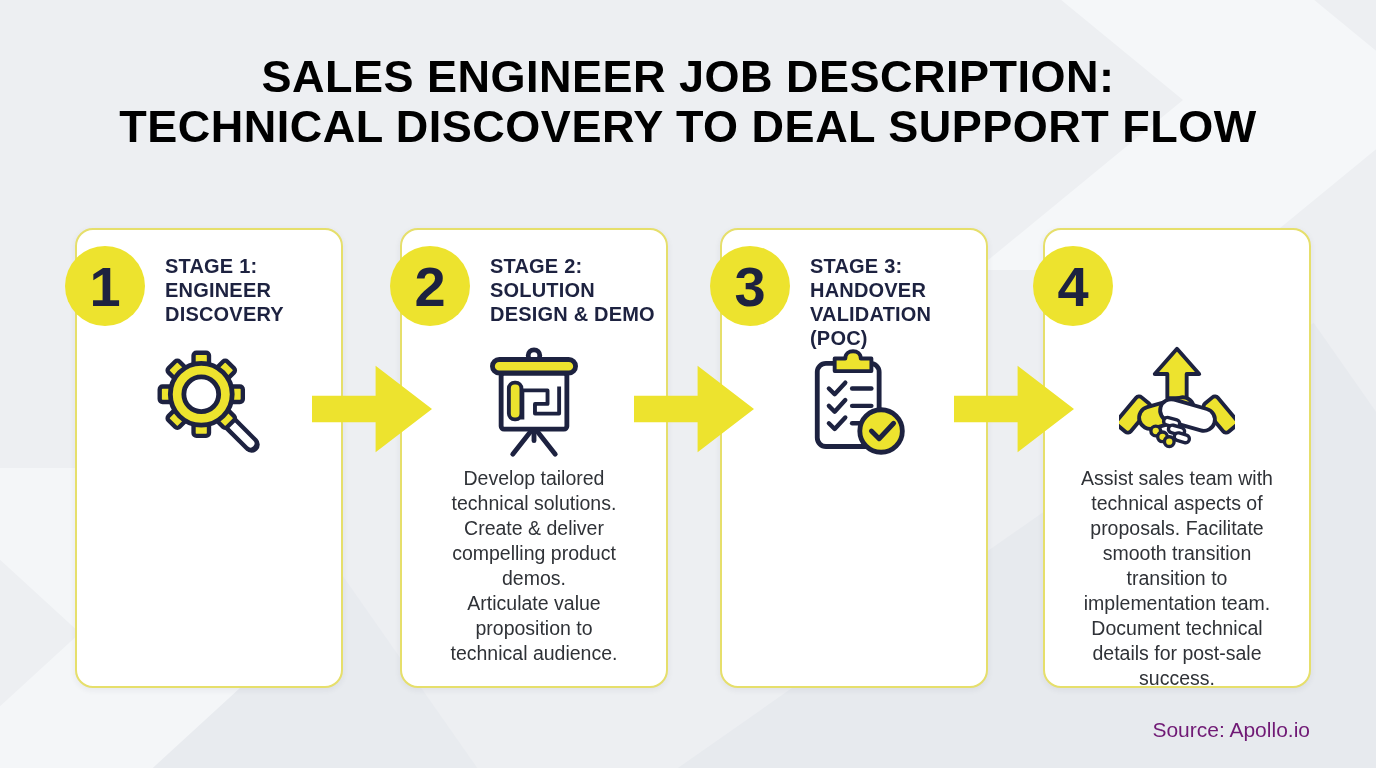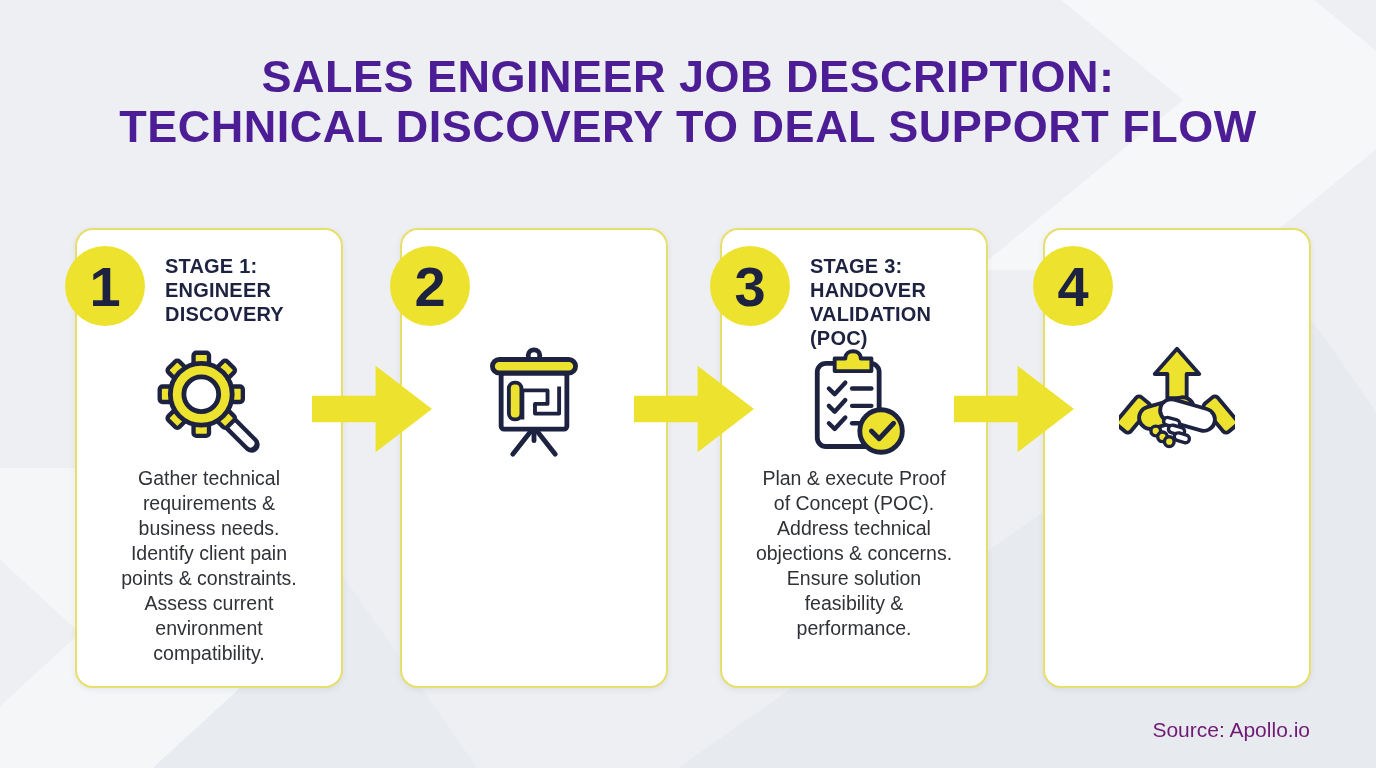--- a/index.html
+++ b/index.html
@@ -19,21 +19,21 @@
              transform:rotate(-35deg); }
   .bg-corner { left:-120px; bottom:-200px; width:560px; height:330px; background:#e8ebef;
                transform:rotate(-35deg); }
 
   .layer { position:absolute; inset:0; z-index:1; }
 
   .title {
     position:absolute; top:52px; left:0; width:1376px;
     text-align:center; white-space:pre-line;
     font-size:45px; line-height:50px; font-weight:bold;
-    color:#4c1d95; letter-spacing:0.5px;
+    color:#000000; letter-spacing:0.5px;
   }
 
   .stage-card {
     position:absolute; top:228px; width:268px; height:460px;
     background:#ffffff; border:2px solid #e6df6b; border-radius:18px;
     box-shadow:0 2px 6px rgba(40,45,70,0.07);
   }
   .card-1 { left:75px; } .card-2 { left:400px; }
   .card-3 { left:720px; } .card-4 { left:1043px; }
 
@@ -101,46 +101,49 @@
             <rect x="44" y="9" width="16" height="20" rx="3" transform="rotate(135 52 52)"></rect>
             <rect x="44" y="9" width="16" height="20" rx="3" transform="rotate(180 52 52)"></rect>
             <rect x="44" y="9" width="16" height="20" rx="3" transform="rotate(225 52 52)"></rect>
             <rect x="44" y="9" width="16" height="20" rx="3" transform="rotate(270 52 52)"></rect>
             <rect x="44" y="9" width="16" height="20" rx="3" transform="rotate(315 52 52)"></rect>
           </g>
           <circle cx="52" cy="52" r="32" fill="#ede32e" stroke="#1d2240" stroke-width="5"></circle>
           <circle cx="52" cy="52" r="18" fill="#ffffff" stroke="#1d2240" stroke-width="5"></circle>
         </svg>
       </div>
-      <div class="stage-desc">Gather technical
-requirements &amp;
-business needs.
-Identify client pain
-points &amp; constraints.
-Assess current
-environment
-compatibility.</div>
     </div>
 
     <div class="flow-arrow arrow-1"></div>
 
     <div class="stage-card card-2">
       <div class="stage-number">2</div>
+      <div class="stage-title">STAGE 2:
+SOLUTION
+DESIGN &amp; DEMO</div>
       <div class="stage-icon">
         <svg width="116" height="116" viewBox="0 0 120 120">
           <circle cx="60" cy="12" r="6" fill="#ffffff" stroke="#1d2240" stroke-width="5"></circle>
           <line x1="60" y1="86" x2="38" y2="114" stroke="#1d2240" stroke-width="5" stroke-linecap="round"></line>
           <line x1="60" y1="86" x2="82" y2="114" stroke="#1d2240" stroke-width="5" stroke-linecap="round"></line>
           <line x1="60" y1="86" x2="60" y2="100" stroke="#1d2240" stroke-width="5" stroke-linecap="round"></line>
           <rect x="26" y="30" width="68" height="58" rx="3" fill="#ffffff" stroke="#1d2240" stroke-width="5"></rect>
           <rect x="17" y="16" width="86" height="14" rx="7" fill="#ede32e" stroke="#1d2240" stroke-width="5"></rect>
           <rect x="34" y="40" width="13" height="38" rx="6" fill="#ede32e" stroke="#1d2240" stroke-width="4"></rect>
           <path d="M48 78 L48 48 L74 48 L74 62 L61 62 L61 72 L86 72 L86 44" fill="none" stroke="#1d2240" stroke-width="4" stroke-linejoin="round"></path>
         </svg>
       </div>
+      <div class="stage-desc">Develop tailored
+technical solutions.
+Create &amp; deliver
+compelling product
+demos.
+Articulate value
+proposition to
+technical audience.</div>
     </div>
 
     <div class="flow-arrow arrow-2"></div>
 
     <div class="stage-card card-3">
       <div class="stage-number">3</div>
       <div class="stage-title">STAGE 3:
 HANDOVER
 VALIDATION
 (POC)</div>
@@ -151,27 +154,20 @@
           <path d="M34 46 l6 6 l11 -12" fill="none" stroke="#1d2240" stroke-width="4.5" stroke-linecap="round" stroke-linejoin="round"></path>
           <line x1="58" y1="46" x2="78" y2="46" stroke="#1d2240" stroke-width="4.5" stroke-linecap="round"></line>
           <path d="M34 64 l6 6 l11 -12" fill="none" stroke="#1d2240" stroke-width="4.5" stroke-linecap="round" stroke-linejoin="round"></path>
           <line x1="58" y1="64" x2="78" y2="64" stroke="#1d2240" stroke-width="4.5" stroke-linecap="round"></line>
           <path d="M34 82 l6 6 l11 -12" fill="none" stroke="#1d2240" stroke-width="4.5" stroke-linecap="round" stroke-linejoin="round"></path>
           <line x1="58" y1="82" x2="74" y2="82" stroke="#1d2240" stroke-width="4.5" stroke-linecap="round"></line>
           <circle cx="88" cy="90" r="22" fill="#ede32e" stroke="#1d2240" stroke-width="5"></circle>
           <path d="M78 90 l8 8 l15 -16" fill="none" stroke="#1d2240" stroke-width="5" stroke-linecap="round" stroke-linejoin="round"></path>
         </svg>
       </div>
-      <div class="stage-desc">Plan &amp; execute Proof
-of Concept (POC).
-Address technical
-objections &amp; concerns.
-Ensure solution
-feasibility &amp;
-performance.</div>
     </div>
 
     <div class="flow-arrow arrow-3"></div>
 
     <div class="stage-card card-4">
       <div class="stage-number">4</div>
       <div class="stage-icon">
         <svg width="116" height="116" viewBox="0 0 120 120">
           <path d="M60 5 L83 31 L70 31 L70 56 L50 56 L50 31 L37 31 Z" fill="#ede32e" stroke="#1d2240" stroke-width="4" stroke-linejoin="round"></path>
           <rect x="6" y="54" width="18" height="38" rx="4" transform="rotate(40 15 73)" fill="#ede32e" stroke="#1d2240" stroke-width="4"></rect>
@@ -183,18 +179,27 @@
             <rect x="51" y="85" width="17" height="8" rx="4" transform="rotate(16 59 89)"></rect>
             <rect x="57" y="93" width="16" height="8" rx="4" transform="rotate(16 65 97)"></rect>
           </g>
           <g fill="#ede32e" stroke="#1d2240" stroke-width="3.5">
             <circle cx="38" cy="90" r="5"></circle>
             <circle cx="45" cy="96" r="5"></circle>
             <circle cx="52" cy="101" r="5"></circle>
           </g>
         </svg>
       </div>
+      <div class="stage-desc">Assist sales team with
+technical aspects of
+proposals. Facilitate
+smooth transition
+transition to
+implementation team.
+Document technical
+details for post-sale
+success.</div>
     </div>
 
     <div class="source">Source: Apollo.io</div>
 
   </div>
 </div>
 
 </body></html>

